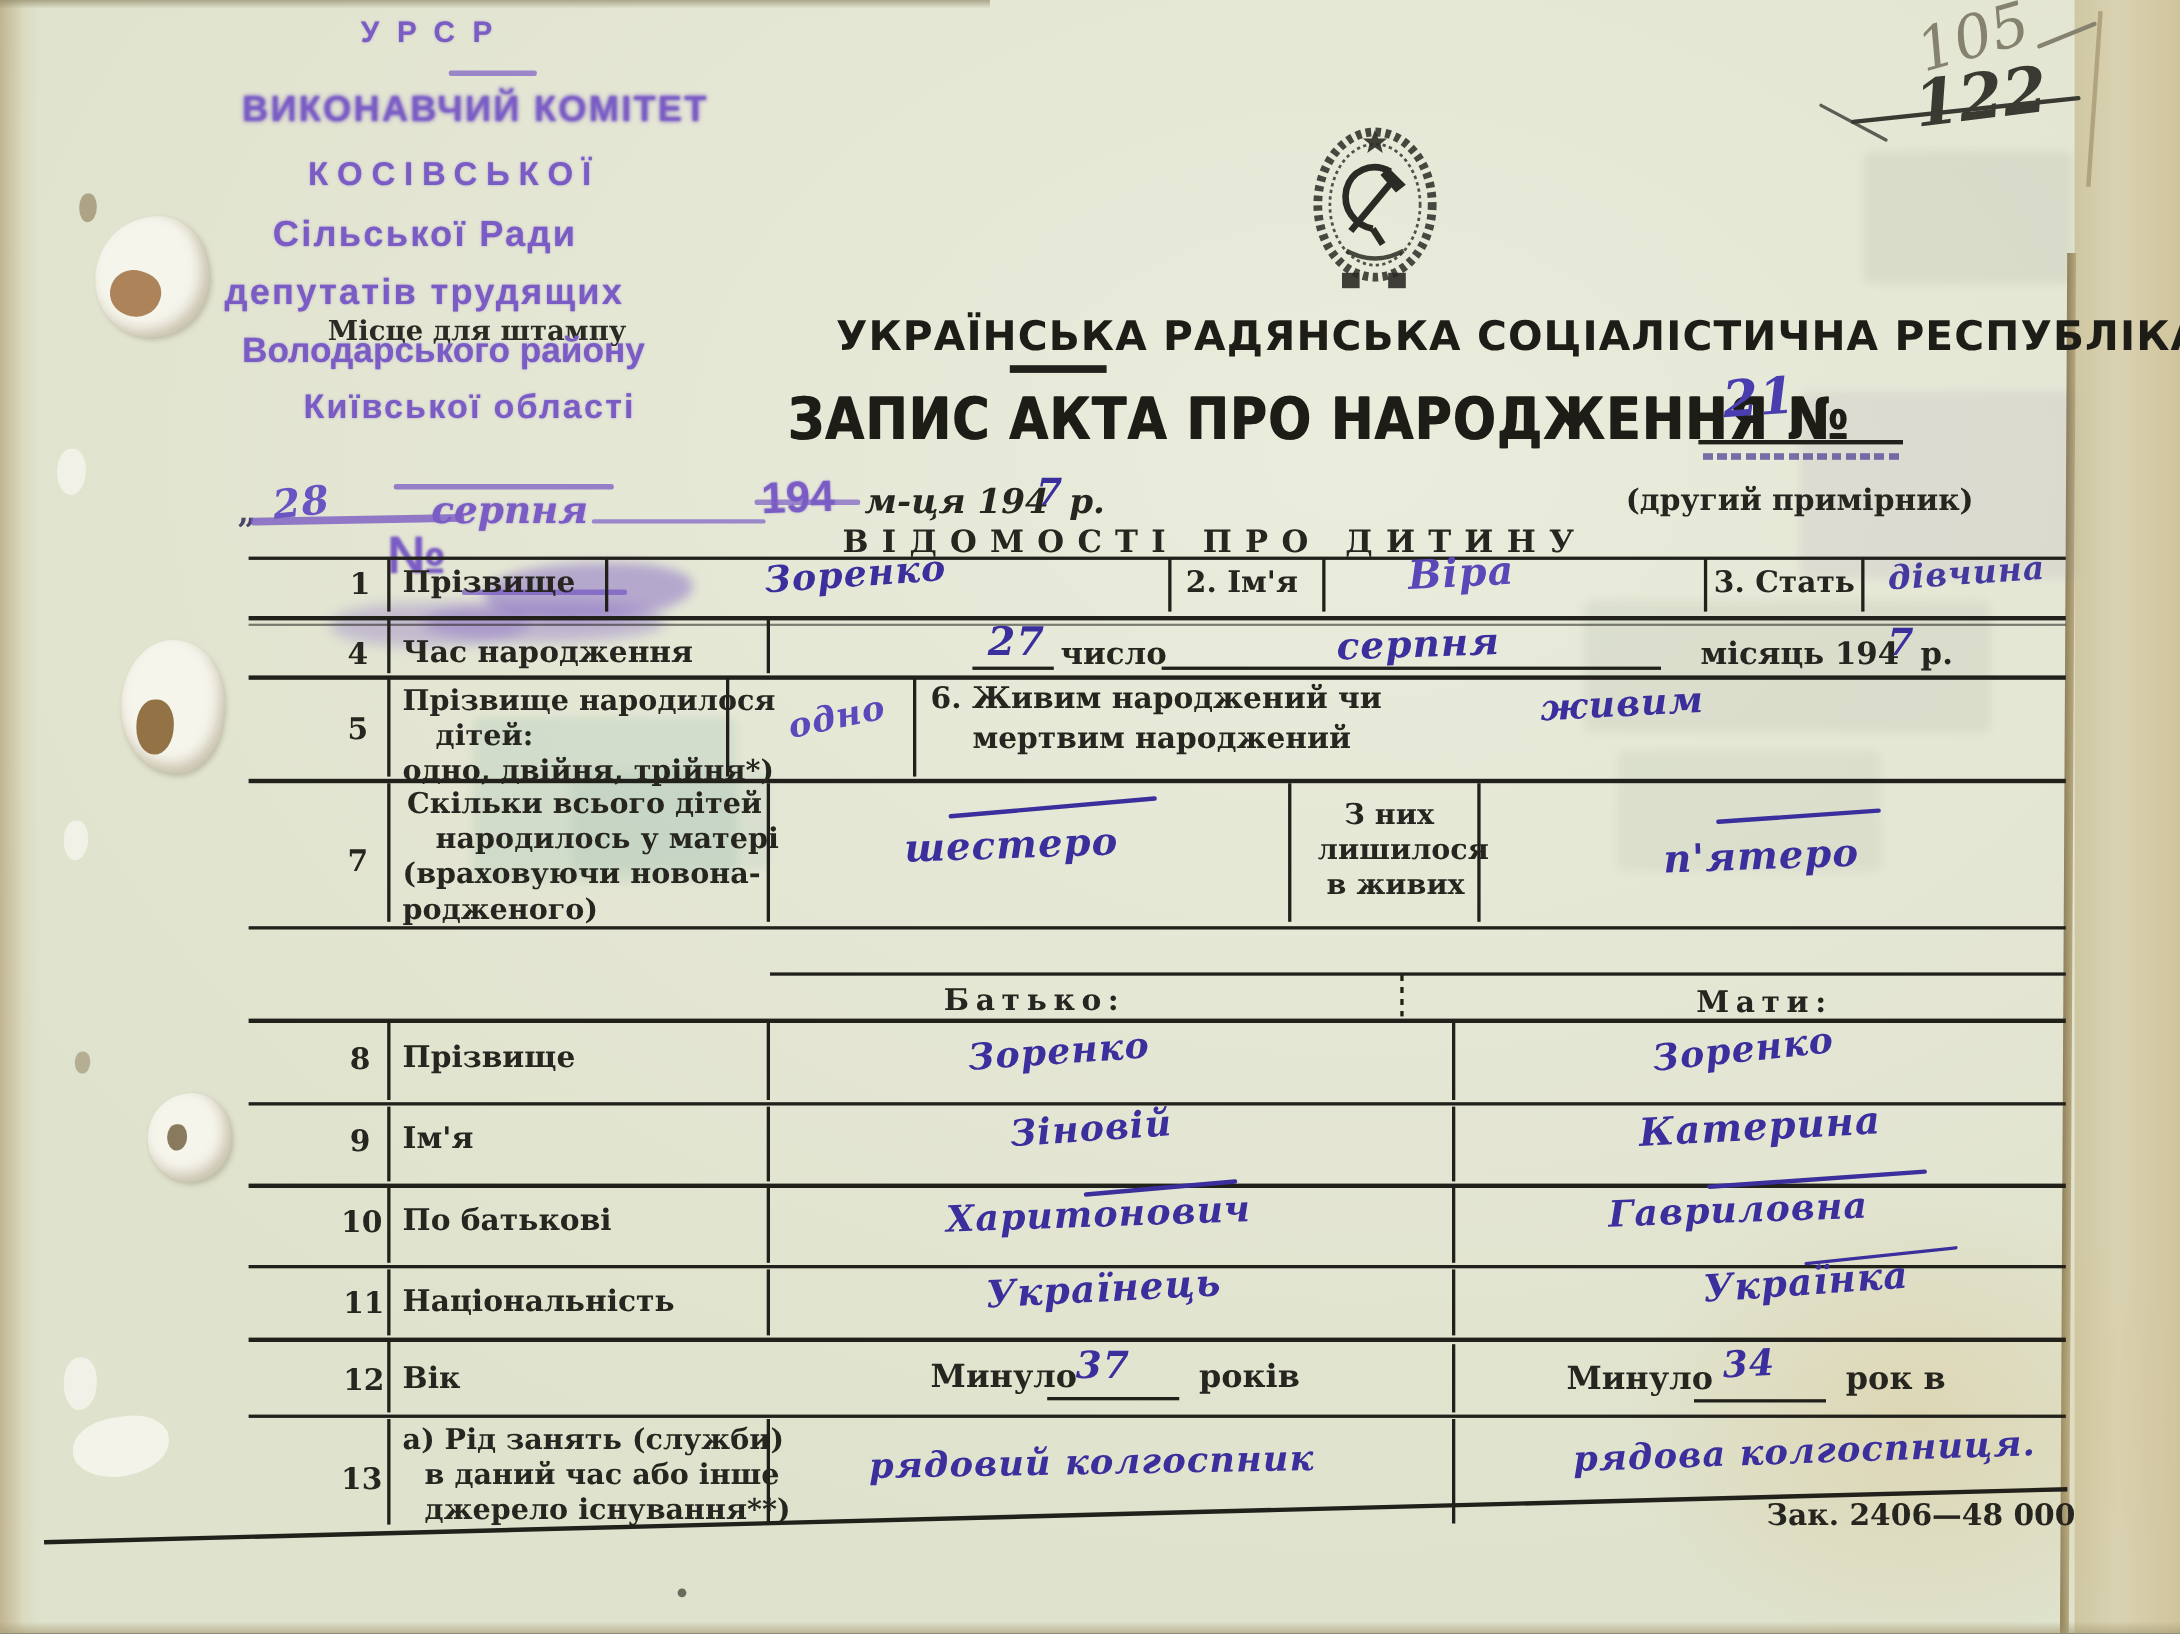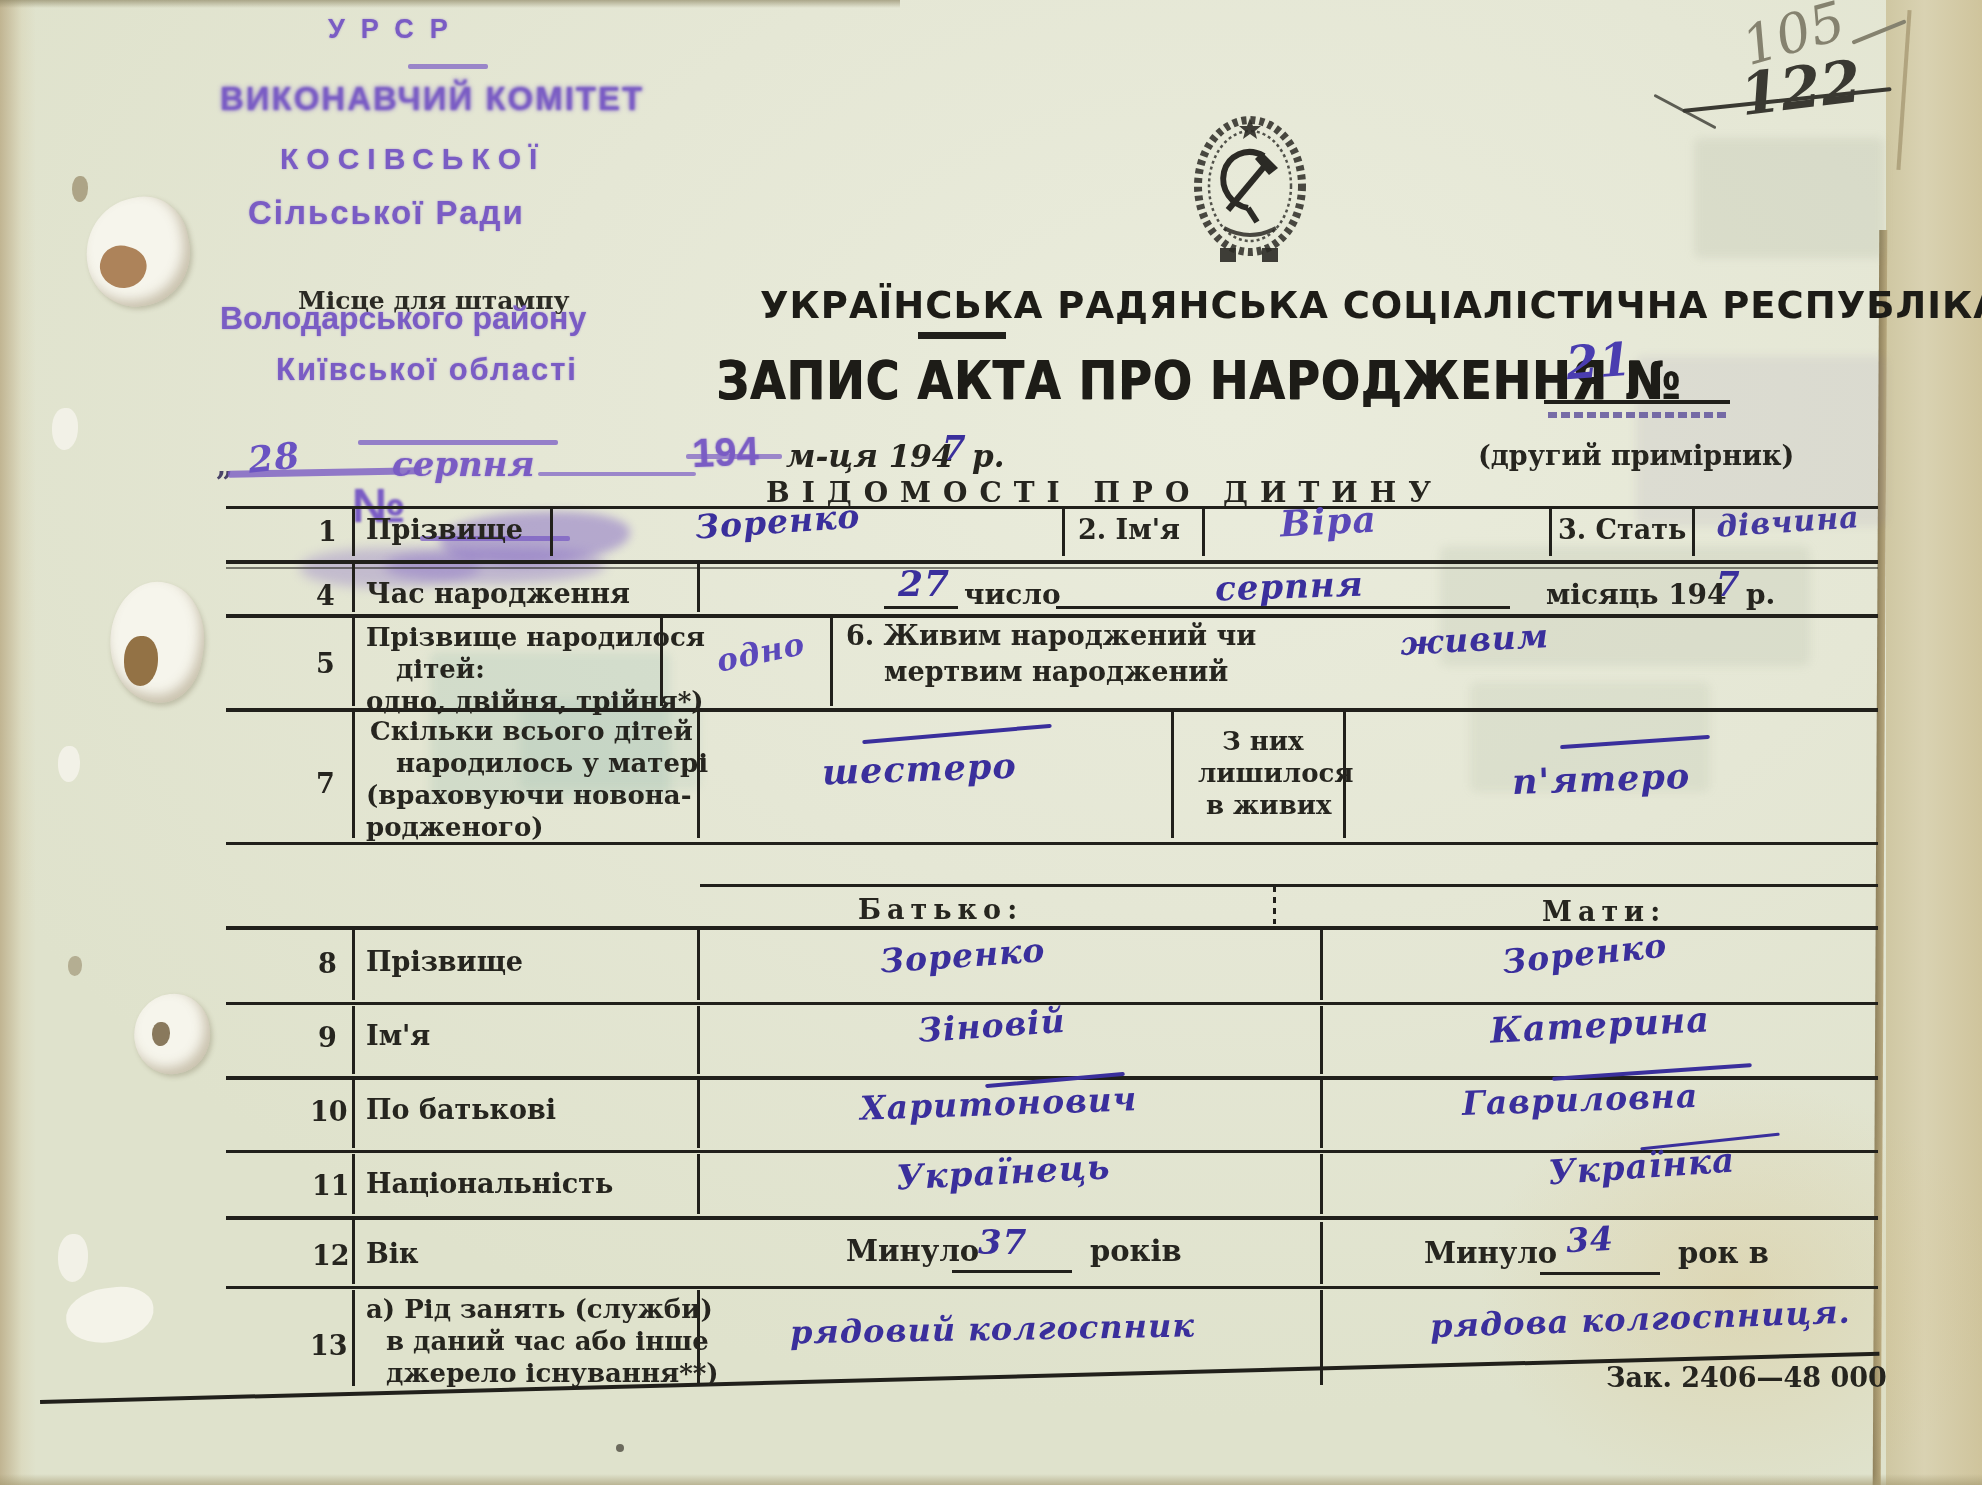--- a/index.html
+++ b/index.html
@@ -57,20 +57,21 @@
   <div class="ghost" style="left:1470px;top:682px;width:240px;height:110px;background:rgba(130,145,120,.10);"></div>
   <div class="ghost" style="left:430px;top:652px;width:240px;height:150px;background:rgba(60,140,125,.10);"></div>
   <div class="ghost" style="left:520px;top:700px;width:180px;height:90px;background:rgba(60,140,125,.08);"></div>
   <div class="blob" style="left:616px;top:1444px;width:8px;height:8px;background:#3a372e;opacity:.7;border-radius:50%;"></div>
 
   <div class="stampp" style="left:328px;top:14px;font-size:27px;letter-spacing:16px;">УРСР</div>
   <div class="pl" style="left:408px;top:64px;width:80px;height:5px;opacity:.7;"></div>
   <div class="stampp" style="left:220px;top:80px;font-size:33px;letter-spacing:2px;filter:blur(1px);text-shadow:0 0 4px #7a5cc4;">ВИКОНАВЧИЙ КОМІТЕТ</div>
   <div class="stampp" style="left:280px;top:142px;font-size:30px;letter-spacing:8px;">КОСІВСЬКОЇ</div>
   <div class="stampp" style="left:248px;top:194px;font-size:33px;letter-spacing:2px;">Сільської Ради</div>
+  <div class="stampp" style="left:204px;top:246px;font-size:33px;letter-spacing:2px;">депутатів трудящих</div>
   <div class="abs lbl" style="left:298px;top:286px;font-size:25px;color:#2b2a24;">Місце для штампу</div>
   <div class="stampp" style="left:220px;top:300px;font-size:32px;">Володарського району</div>
   <div class="stampp" style="left:276px;top:352px;font-size:31px;letter-spacing:2px;">Київської області</div>
   <div class="pl" style="left:358px;top:440px;width:200px;height:5px;opacity:.75;"></div>
 
   <div class="abs" style="left:216px;top:448px;font-size:30px;color:#4a4468;font-weight:bold;">„</div>
   <div class="pl" style="left:228px;top:469px;width:194px;height:7px;opacity:.8;transform:rotate(-1deg);"></div>
   <div class="hw" style="left:248px;top:436px;font-size:36px;color:#6a53c2;transform:rotate(-6deg);">28</div>
   <div class="stampp stampi" style="left:392px;top:444px;font-size:34px;">серпня</div>
   <div class="pl" style="left:538px;top:472px;width:158px;height:4px;opacity:.7;"></div>

